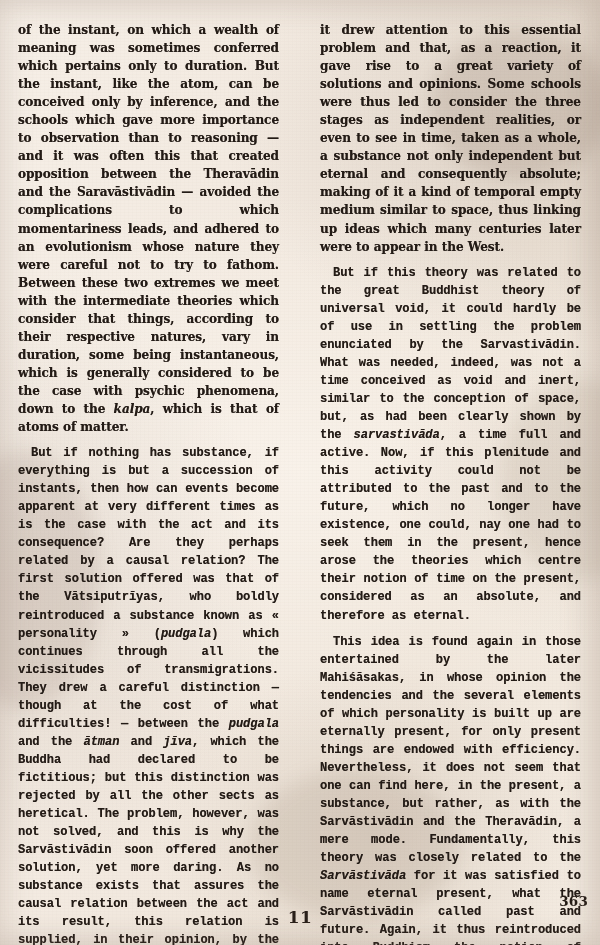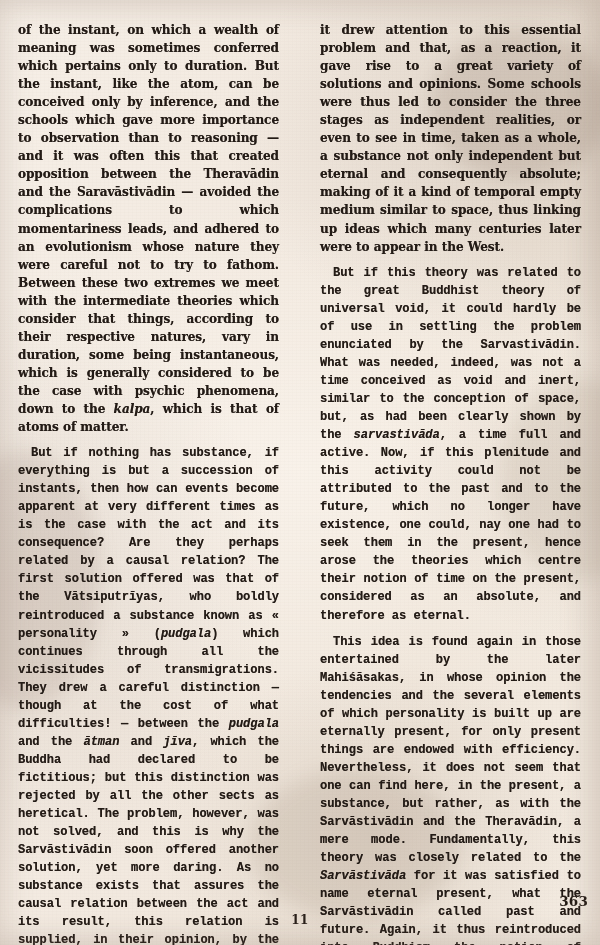--- a/index.html
+++ b/index.html
@@ -67,21 +67,21 @@
   }
   .col p i, .col p em {
     font-style: italic;
   }
   .footer-sig {
     position: absolute;
     left: 0;
     right: 0;
     bottom: 18px;
     text-align: center;
-    font-size: 12px;
+    font-size: 17px;
     font-weight: 700;
     letter-spacing: 0.4px;
     color: #2a211b;
   }
   .folio {
     position: absolute;
     right: 12px;
     bottom: 36px;
     font-size: 13.5px;
     font-weight: 700;

